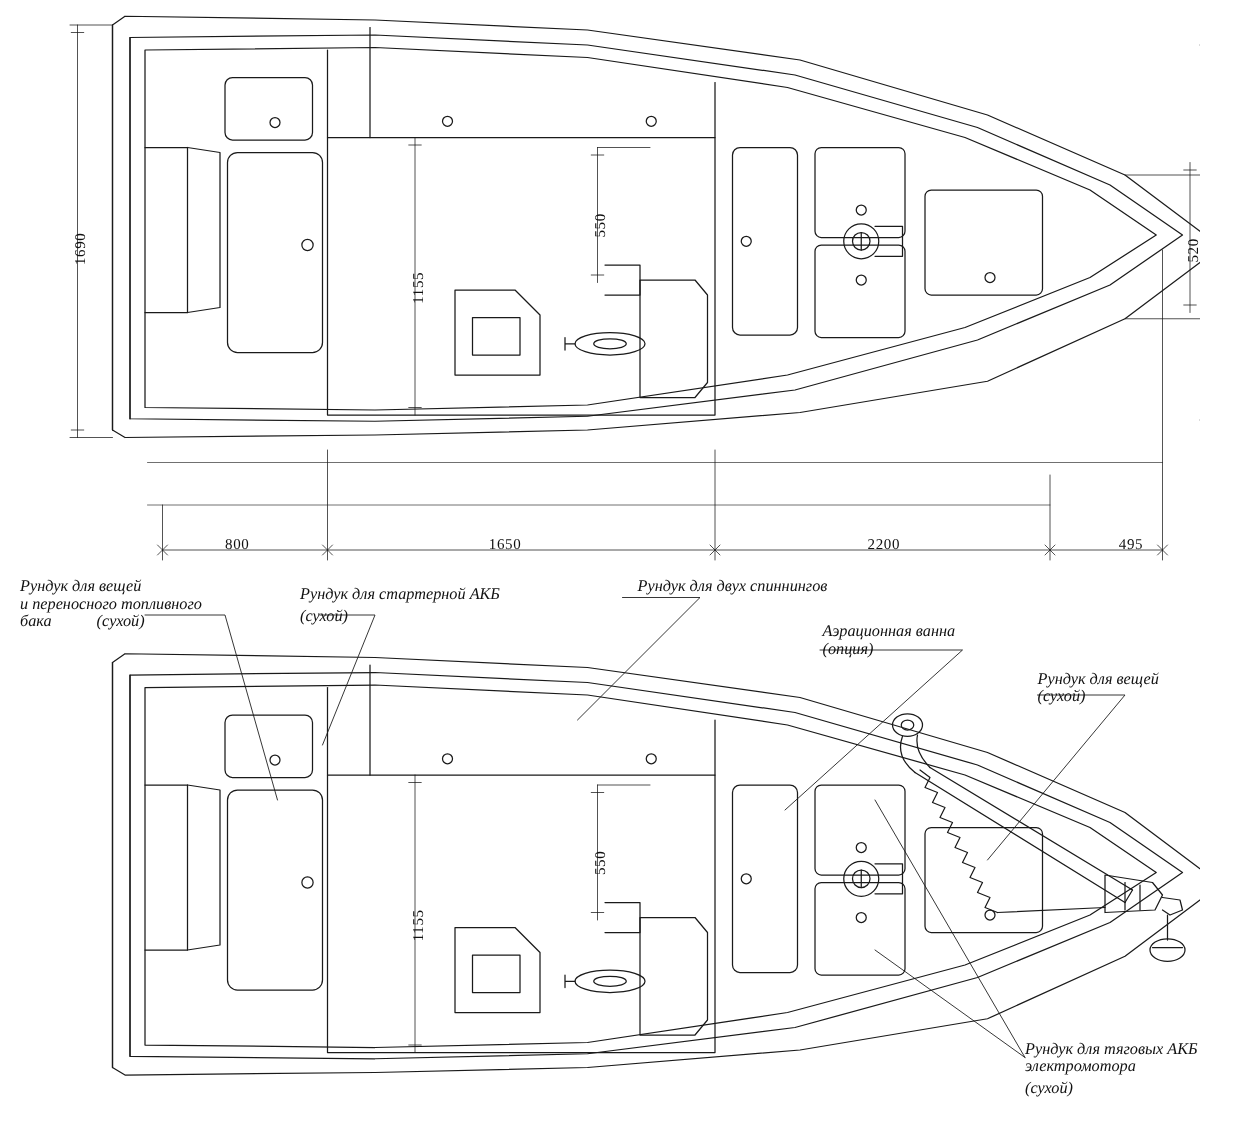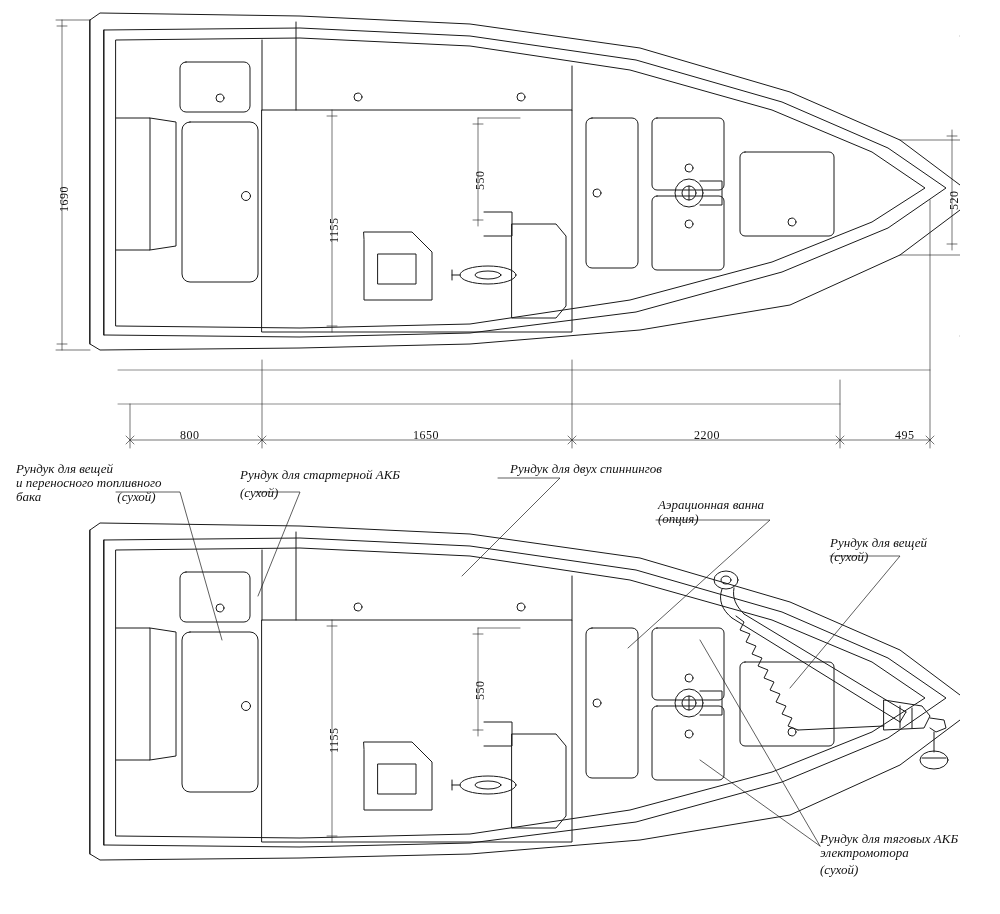--- a/index.html
+++ b/index.html
@@ -241,31 +241,31 @@
     </g>
   </svg>
 
   <div class="dimtext vert" style="left:57px; top:212px;">1690</div>
   <div class="dimtext vert" style="left:327px; top:243px;">1155</div>
   <div class="dimtext vert" style="left:473px; top:190px;">550</div>
   <div class="dimtext vert" style="left:947px; top:210px;">520</div>
   <div class="dimtext vert" style="left:974px; top:216px;">1560</div>
 
   <div class="dimtext" style="left:180px; top:428px;">800</div>
-  <div class="dimtext" style="left:413px; top:428px;">1650</div>
+  <div class="dimtext" style="left:391px; top:428px;">1650</div>
   <div class="dimtext" style="left:694px; top:428px;">2200</div>
   <div class="dimtext" style="left:895px; top:428px;">495</div>
 
   <div class="dimtext vert" style="left:327px; top:753px;">1155</div>
   <div class="dimtext vert" style="left:473px; top:700px;">550</div>
 
   <div class="callout" style="left:16px; top:462px;">
     <div>Рундук для вещей</div>
     <div>и переносного топливного</div>
-    <div style="display:flex; gap:76px;text-align:right;">
+    <div style="display:flex; gap:36px;text-align:right;">
       <span>бака</span>
       <span>(сухой)</span>
     </div>
   </div>
 
   <div class="callout" style="left:240px; top:468px;">
     <div>Рундук для стартерной АКБ</div>
     <div style="margin-top:4px;">(сухой)</div>
   </div>
 

